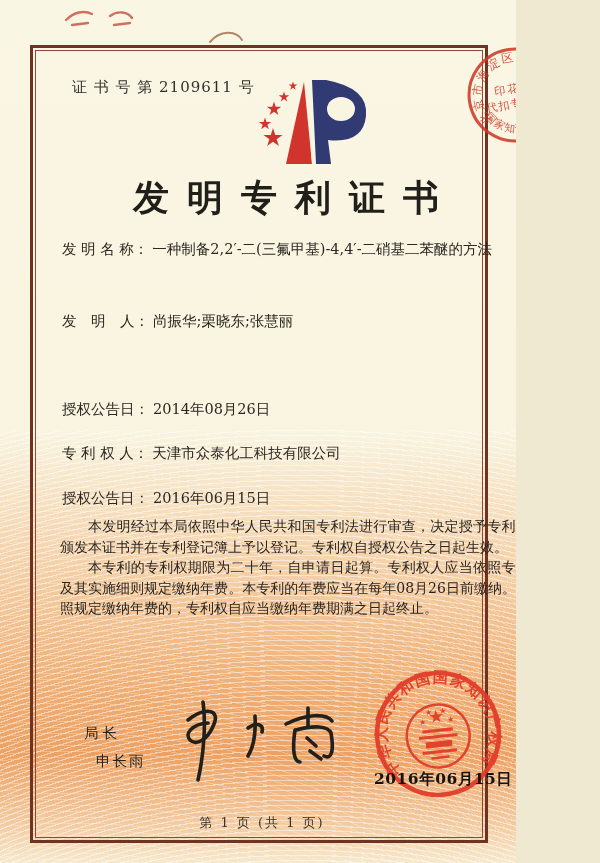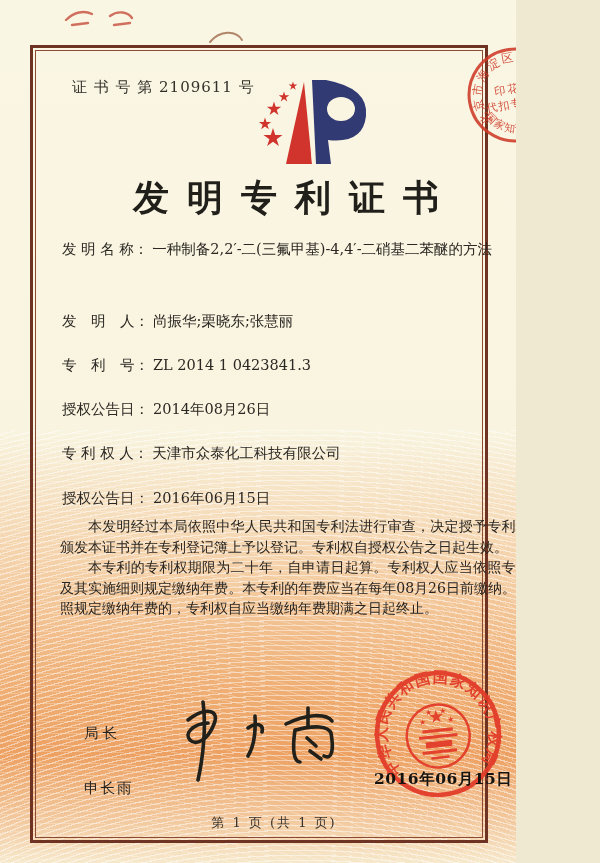--- a/index.html
+++ b/index.html
@@ -30,23 +30,23 @@
   .frame::after{content:"";position:absolute;inset:2px;border:1px solid #8a4a33;}
   .abs{position:absolute;z-index:3;}
   .cert-no{left:72px;top:78px;font-size:15px;letter-spacing:1px;color:#33302a;}
   .title{left:0;top:174px;width:100%;text-align:center;font-size:36px;font-weight:bold;
          letter-spacing:18px;padding-left:18px;box-sizing:border-box;color:#211f1a;margin-left:28px;}
   .field{left:62px;font-size:14.5px;white-space:nowrap;color:#2b2722;}
   .field .val{margin-left:4px;}
   .body-text{left:60px;top:516px;width:484px;font-size:14px;line-height:20.5px;text-align:justify;color:#2a251f;}
   .body-text p{margin:0;text-indent:2em;}
   .sig-title{left:84px;top:724px;font-size:14.5px;letter-spacing:4px;color:#262420;font-family:Liberation Sans, sans-serif;}
-  .sig-name{left:84px;top:752px;font-size:14.5px;letter-spacing:2px;color:#262420;font-family:Liberation Mono, monospace;margin-top:27px;}
+  .sig-name{left:96px;top:752px;font-size:14.5px;letter-spacing:2px;color:#262420;font-family:Liberation Mono, monospace;}
   .seal-date{left:374px;top:769px;font-size:15.5px;letter-spacing:.5px;color:#15130f;z-index:5;font-weight:bold;}
-  .page-no{left:16px;top:814px;width:100%;text-align:center;font-size:13px;letter-spacing:2px;color:#3a342c;}
+  .page-no{left:4px;top:814px;width:100%;text-align:center;font-size:13px;letter-spacing:2px;color:#3a342c;}
   .stamp-wrap{left:464px;top:44px;width:102px;height:102px;transform:rotate(-10deg);opacity:.88;}
   .seal-wrap{left:368px;top:664px;width:140px;height:140px;transform:rotate(-6deg);opacity:.93;z-index:4;}
   .logo-wrap{left:228px;top:70px;width:144px;height:112px;}
   .signature-wrap{left:158px;top:696px;width:195px;height:92px;z-index:4;}
   .flourish-wrap{left:512px;top:624px;width:72px;height:228px;opacity:.8;}
   .artifact-wrap{left:58px;top:2px;width:90px;height:28px;opacity:.7;}
   .curl-wrap{left:206px;top:26px;width:40px;height:20px;opacity:.65;}
   svg text{font-family:"DejaVu Serif","Liberation Serif",serif;}
 </style>
 </head>
@@ -104,23 +104,20 @@
     <use href="#star-logo" transform="translate(65,16) scale(4.5)"></use>
   </svg>
 
   <div class="abs title">发明专利证书</div>
 
   <div class="abs field" style="top:240px">
     <span>发 明 名 称：</span><span class="val">一种制备2,2′-二(三氟甲基)-4,4′-二硝基二苯醚的方法</span>
   </div>
   <div class="abs field" style="top:312px">
     <span>发　明　人：</span><span class="val">尚振华;栗晓东;张慧丽</span>
-  </div>
-  <div class="abs field" style="top:356px">
-    <span>专　利　号：</span><span class="val">ZL 2014 1 0423841.3</span>
   </div>
   <div class="abs field" style="top:400px">
     <span>授权公告日：</span><span class="val">2014年08月26日</span>
   </div>
   <div class="abs field" style="top:444px">
     <span>专 利 权 人：</span><span class="val">天津市众泰化工科技有限公司</span>
   </div>
   <div class="abs field" style="top:489px">
     <span>授权公告日：</span><span class="val">2016年06月15日</span>
   </div>

